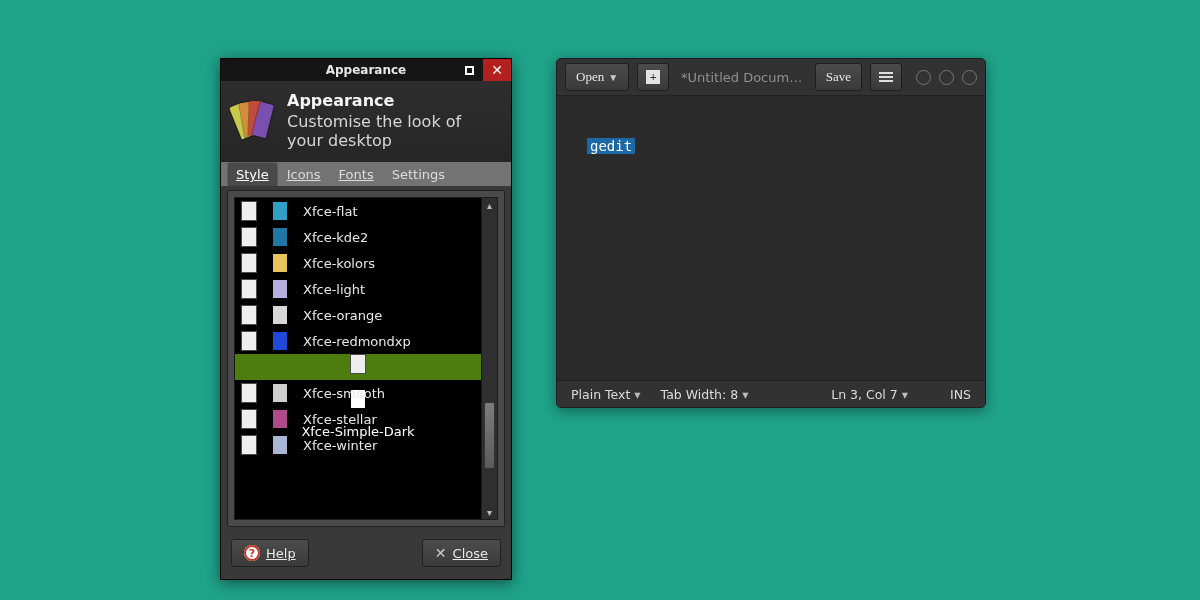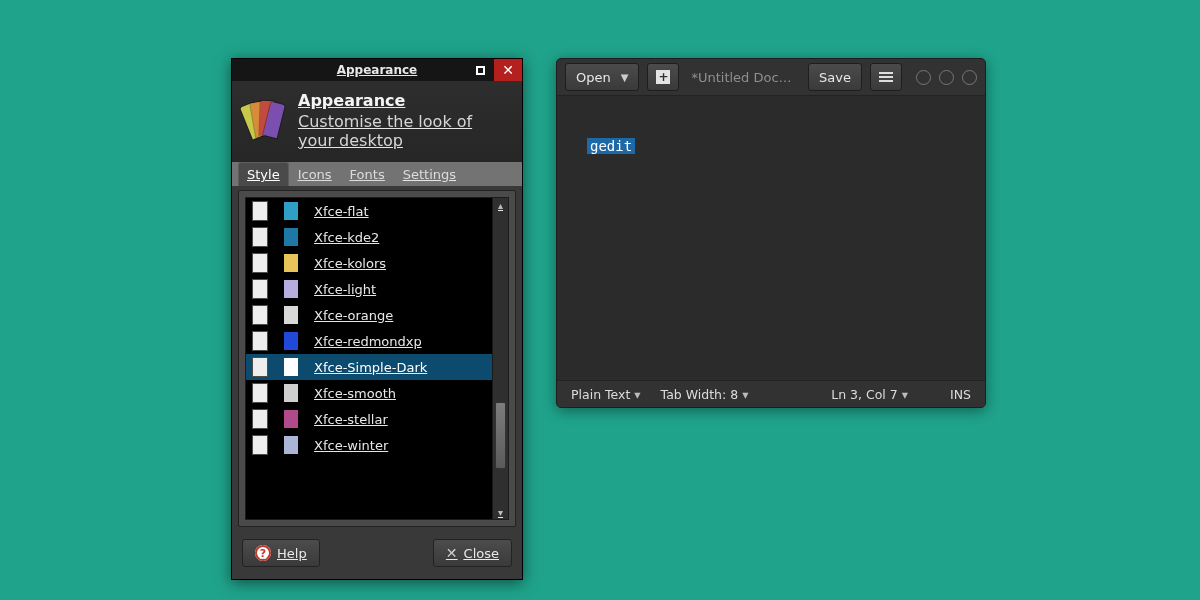--- a/index.html
+++ b/index.html
@@ -6,26 +6,26 @@
   body {
     width:1200px; height:600px;
     background:#1fa38a;
     font-family:"DejaVu Sans","Liberation Sans",sans-serif;
     font-size:13px; color:#e6e6e6;
     position:relative;
   }
 
   
   .appearance-window {
-    position:absolute; left:231px; top:58px;
+    position:absolute; left:220px; top:58px;
     width:290px; height:520px;
     background:#393939;
     border:1px solid #000;
     box-shadow:0 3px 14px rgba(0,0,0,0.5);
-    display:flex; flex-direction:column;text-decoration:underline;
+    display:flex; flex-direction:column;
   }
   
   .ap-titlebar {
     height:22px; background:#151515;
     display:flex; align-items:center; justify-content:center;
     position:relative;
     color:#e8e8e8; font-weight:bold; font-size:12px;
   }
   .ap-titlebar .controls {
     position:absolute; right:0; top:0; height:22px; display:flex;
@@ -92,21 +92,21 @@
     display:flex;
   }
   .ap-list {
     flex:1; overflow:hidden;
   }
   .ap-list .row {
     display:flex; align-items:center; gap:16px;
     height:26px; padding:0 6px;
     color:#e8e8e8; font-size:13px;
   }
-  .ap-list .row.selected { background:#0c4a6e; color:#fff; }
+  .ap-list .row.selected { background:#4d7c0f; color:#fff;flex-direction:column; }
   .sw {
     width:14px; height:18px; border:1px solid #4b4b4b;
     background:#eee; flex:none;
   }
   .sw.accent { border:none; }
   
   .vscroll {
     width:15px; background:#2f2f2f;
     display:flex; flex-direction:column; align-items:center;
     border-left:1px solid #1a1a1a;
@@ -145,25 +145,25 @@
     box-shadow:0 3px 14px rgba(0,0,0,0.4);
     display:flex; flex-direction:column; overflow:hidden;
   }
   .ge-headerbar {
     height:36px; background:#323232;
     border-bottom:1px solid #222;
     display:flex; align-items:center; gap:8px;
     padding:0 8px;
   }
   .ge-btn {
-    display:flex; align-items:center; gap:10px;
+    display:flex; align-items:center; gap:4px;
     background:linear-gradient(#4b4b4b,#3a3a3a);
     border:1px solid #1e1e1e; border-radius:3px;
     height:26px; padding:0 10px;
-    color:#e8e8e8; font-size:13px;
+    color:#e8e8e8; font-size:13px;font-family:Liberation Serif, serif;
   }
   .ge-btn.icon-only { width:30px; padding:0; justify-content:center; }
   .ge-title {
     flex:1; text-align:center; color:#8f8f8f; font-size:13px;
     white-space:nowrap; overflow:hidden; text-overflow:ellipsis;
     padding:0 4px;
   }
   .ge-winctrls { display:flex; gap:8px; margin-left:6px; }
   .ge-circle {
     width:13px; height:13px; border:1.5px solid #777; border-radius:50%;

